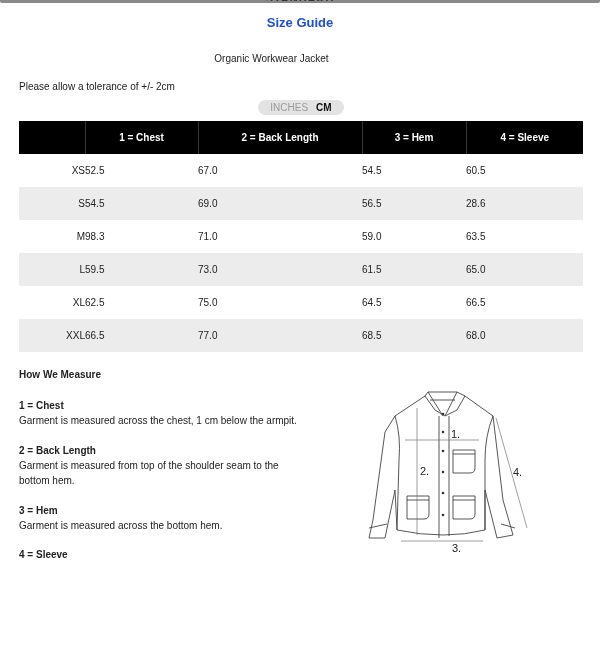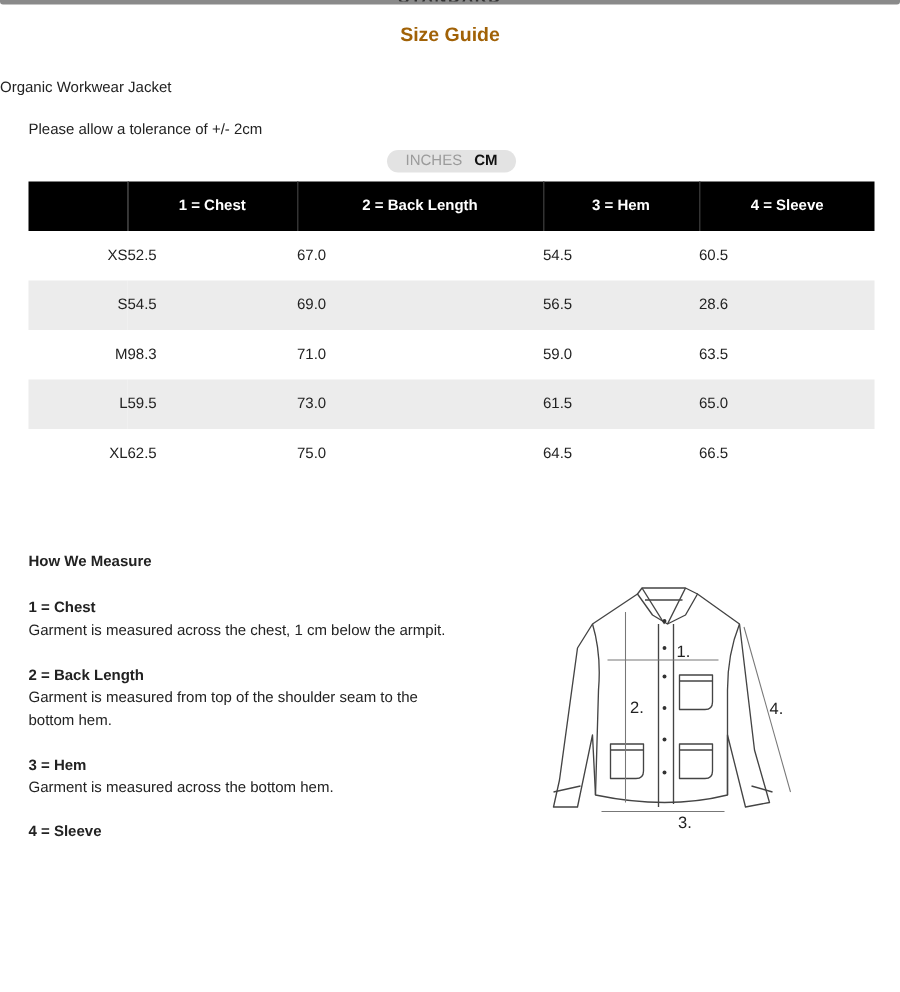--- a/index.html
+++ b/index.html
@@ -10,24 +10,24 @@
   .top-edge {
     position: absolute; left: 0; top: 0; width: 600px; height: 3px;
     background: #8a8a8a; border-radius: 0 0 2px 2px;
   }
   .behind-title {
     position: absolute; left: 0; width: 600px; top: -7px; text-align: center;
     font-size: 11px; font-weight: bold; color: #333; letter-spacing: 1px; height: 8px; overflow: hidden;
   }
   .title {
     position: absolute; left: 0; top: 15px; width: 600px; text-align: center;
-    font-size: 13px; font-weight: bold; color: #a16207;
+    font-size: 13px; font-weight: bold; color: #1d4ed8;
   }
   .subtitle {
-    position: absolute; left: 0; top: 53px; width: 543px; text-align: left;
+    position: absolute; left: 0; top: 53px; width: 543px; text-align: center;
     font-size: 10px; color: #222;
   }
   .tolerance {
     position: absolute; left: 19px; top: 81px; font-size: 10px; color: #222;
   }
   .unit-toggle {
     position: absolute; left: 258px; top: 100px; width: 86px; height: 15px;
     background: #e3e3e3; border-radius: 8px; display: flex; align-items: center;
     justify-content: center; gap: 8px; font-size: 10px;
   }
@@ -118,20 +118,27 @@
       <td>73.0</td>
       <td>61.5</td>
       <td>65.0</td>
     </tr>
     <tr>
       <td class="size-cell">XL</td>
       <td>62.5</td>
       <td>75.0</td>
       <td>64.5</td>
       <td>66.5</td>
+    </tr>
+    <tr class="alt">
+      <td class="size-cell">XXL</td>
+      <td>66.5</td>
+      <td>77.0</td>
+      <td>68.5</td>
+      <td>68.0</td>
     </tr>
   </tbody>
 </table>
 
 <div class="measure">
   <div class="heading">How We Measure</div>
   <div class="item">
     <div class="item-title">1 = Chest</div>
     <div class="item-desc">Garment is measured across the chest, 1 cm below the armpit.</div>
   </div>

